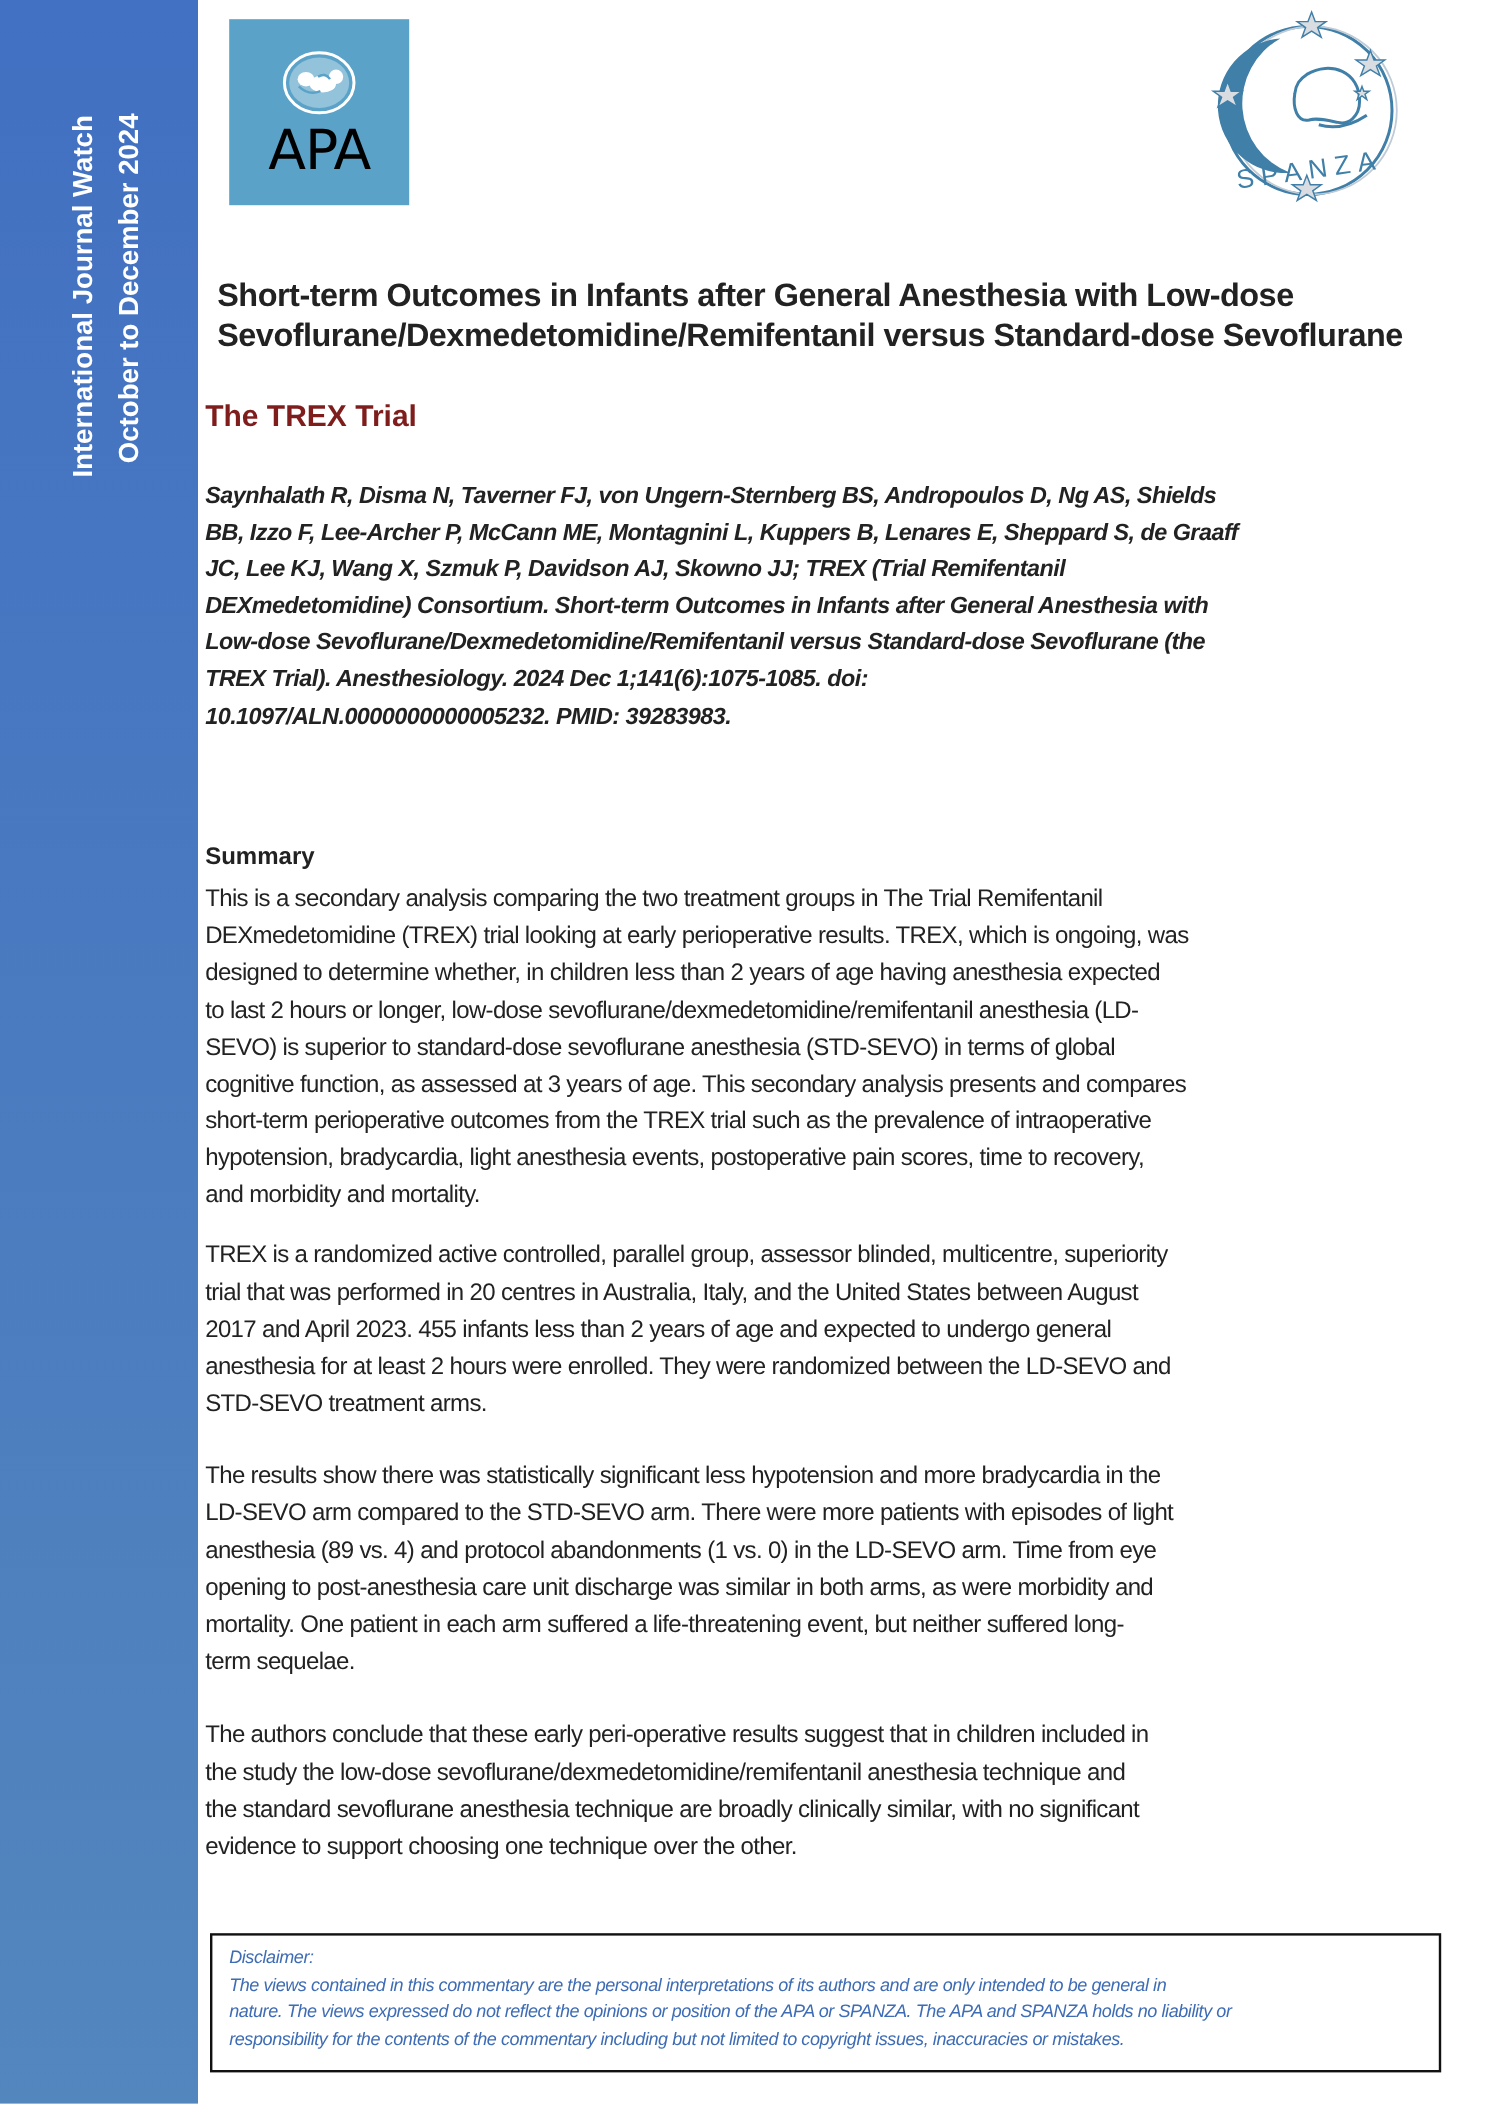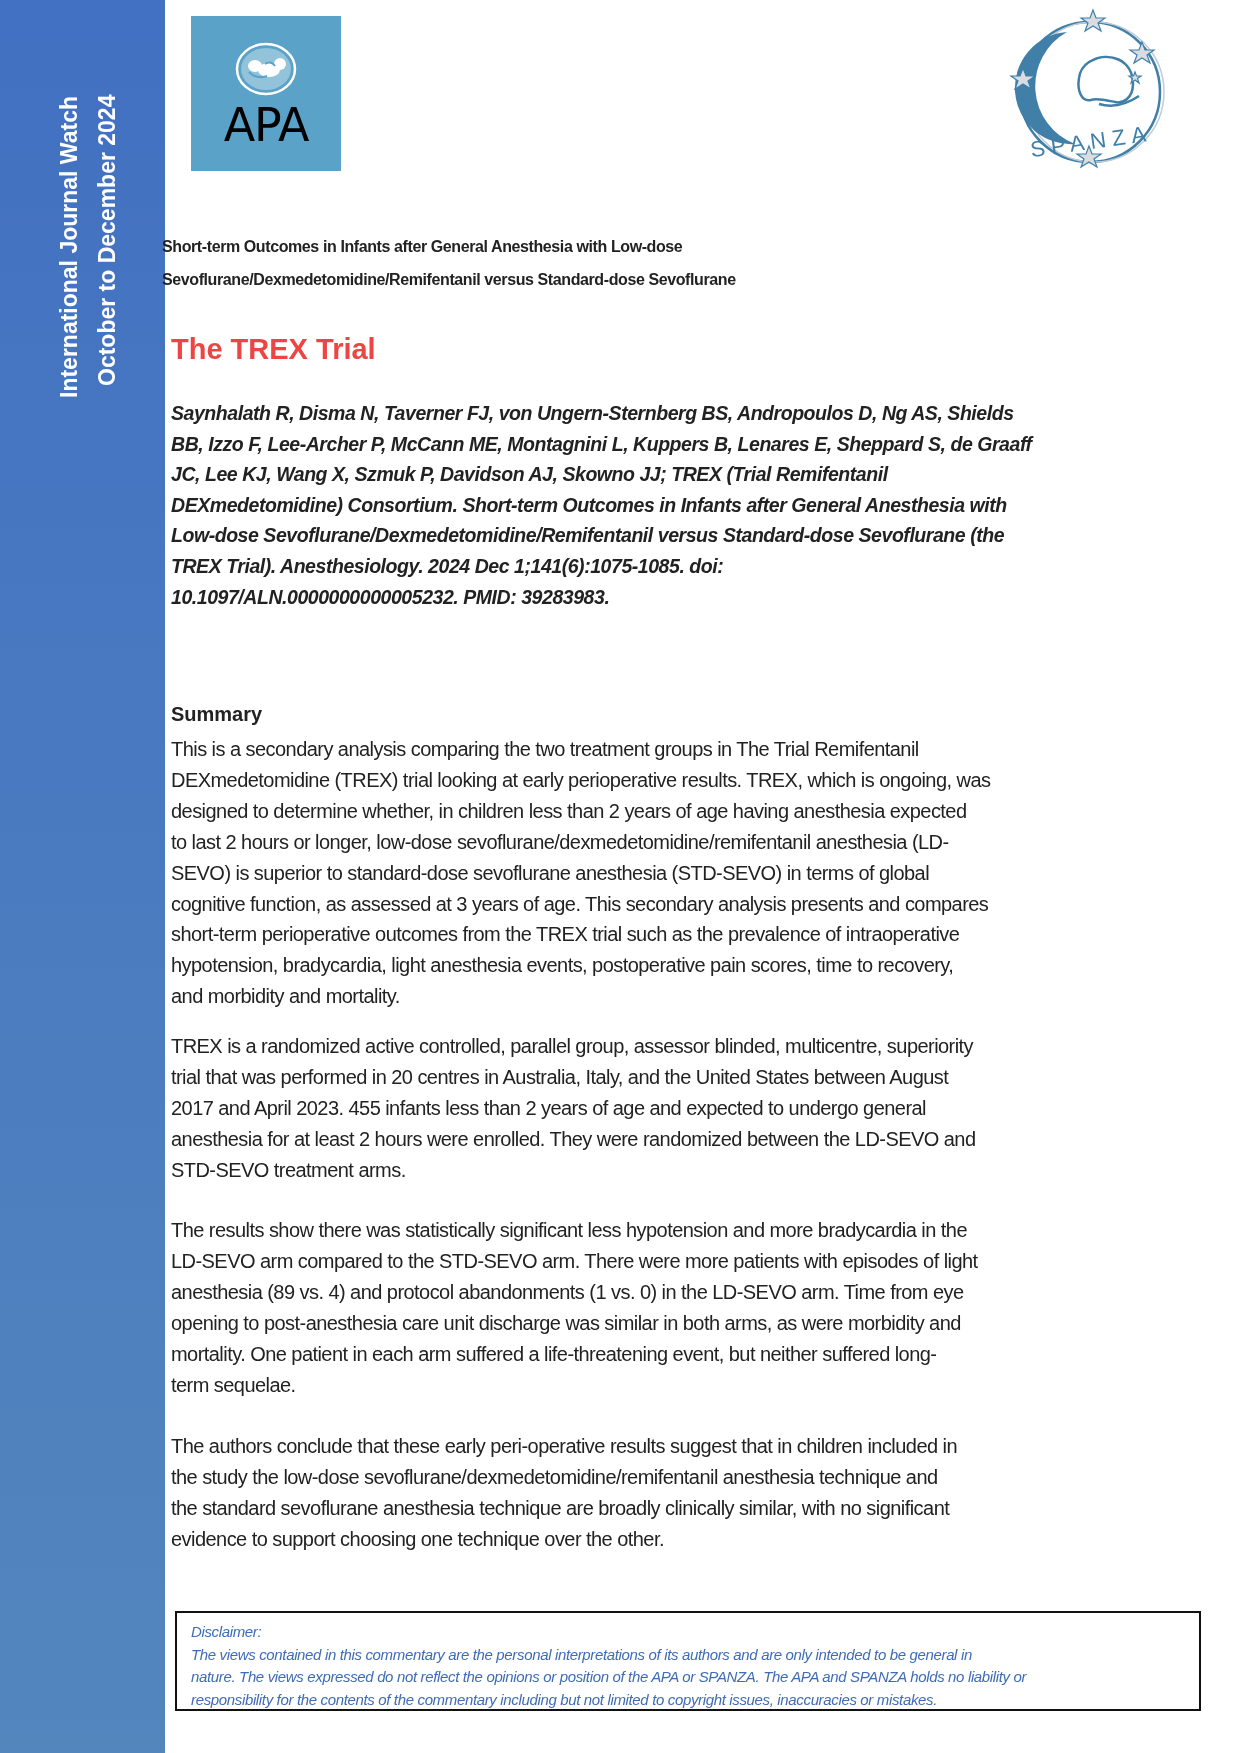--- a/index.html
+++ b/index.html
@@ -26,45 +26,45 @@
   }
   .apa-emblem { position: absolute; left: 44px; top: 26px; }
   .apa-text {
     position: absolute; left: 0; top: 82px; width: 150px; text-align: center;
     color: #000000; font-size: 46px; font-weight: normal; letter-spacing: -1px;
     font-family: "DejaVu Sans", sans-serif;
   }
   .spanza-logo { position: absolute; left: 1005px; top: 4px; width: 175px; height: 168px; }
 
   .title {
-    position: absolute; left: 162px; top: 230px; width: 1020px;
-    font-weight: bold; font-size: 16px; line-height: 33px; color: #222;
+    position: absolute; left: 181px; top: 230px; width: 1020px;
+    font-weight: bold; font-size: 27px; line-height: 33px; color: #222;
     letter-spacing: -0.4px;
   }
   .subtitle {
-    position: absolute; left: 171px; top: 333px; font-weight: bold; font-size: 29px; color: #ef4444;
+    position: absolute; left: 171px; top: 333px; font-weight: bold; font-size: 25px; color: #7f1d1d;
   }
   .citation {
     position: absolute; left: 171px; top: 398px; width: 1030px;
     font-weight: bold; font-size: 19.5px; line-height: 30.6px; color: #222; letter-spacing: -0.45px; font-style: italic;
   }
   .line { display: block; white-space: nowrap; }
   .summary-head {
     position: absolute; left: 171px; top: 703px; font-weight: bold; font-size: 20px; color: #222;
   }
   .para {
     position: absolute; left: 171px; width: 1040px;
     font-size: 20px; line-height: 30.9px; color: #222; letter-spacing: -0.55px;
   }
   .p1 { top: 734px; }
   .p2 { top: 1031px; }
   .p3 { top: 1215px; }
   .p4 { top: 1431px; }
   .disclaimer {
-    position: absolute; left: 175px; top: 1611px; width: 1026px; height: 100px;
+    position: absolute; left: 175px; top: 1611px; width: 1026px; height: 116px;
     border: 2px solid #111; box-sizing: border-box; padding: 8px 14px 0 14px;
     color: #3E6CB5; font-style: italic; font-size: 15px; line-height: 22.5px;
     letter-spacing: -0.35px;
   }
 </style>
 </head>
 <body>
 
 <div class="sidebar">
   <div class="vtext">

